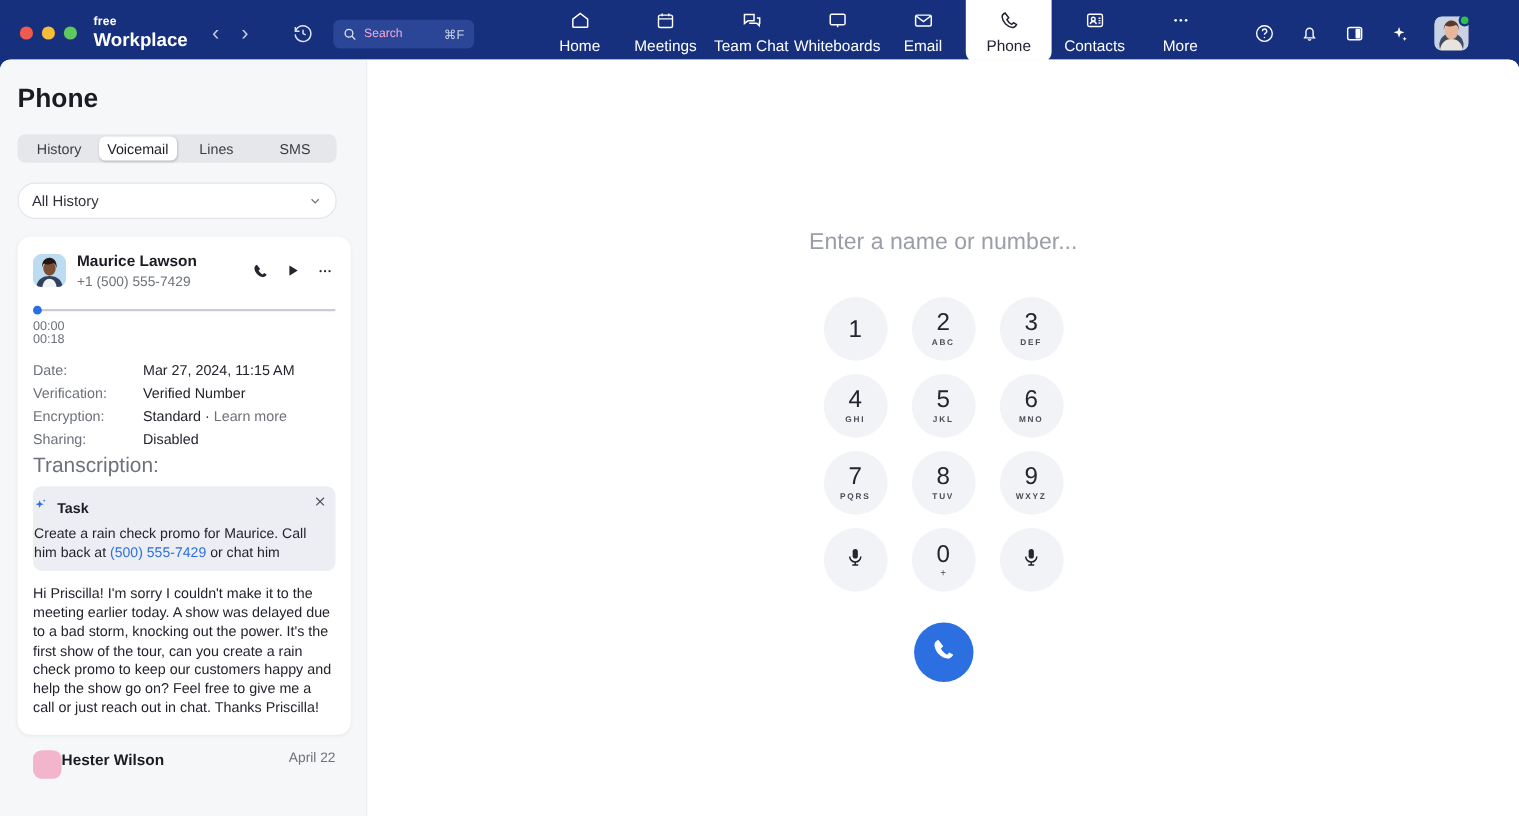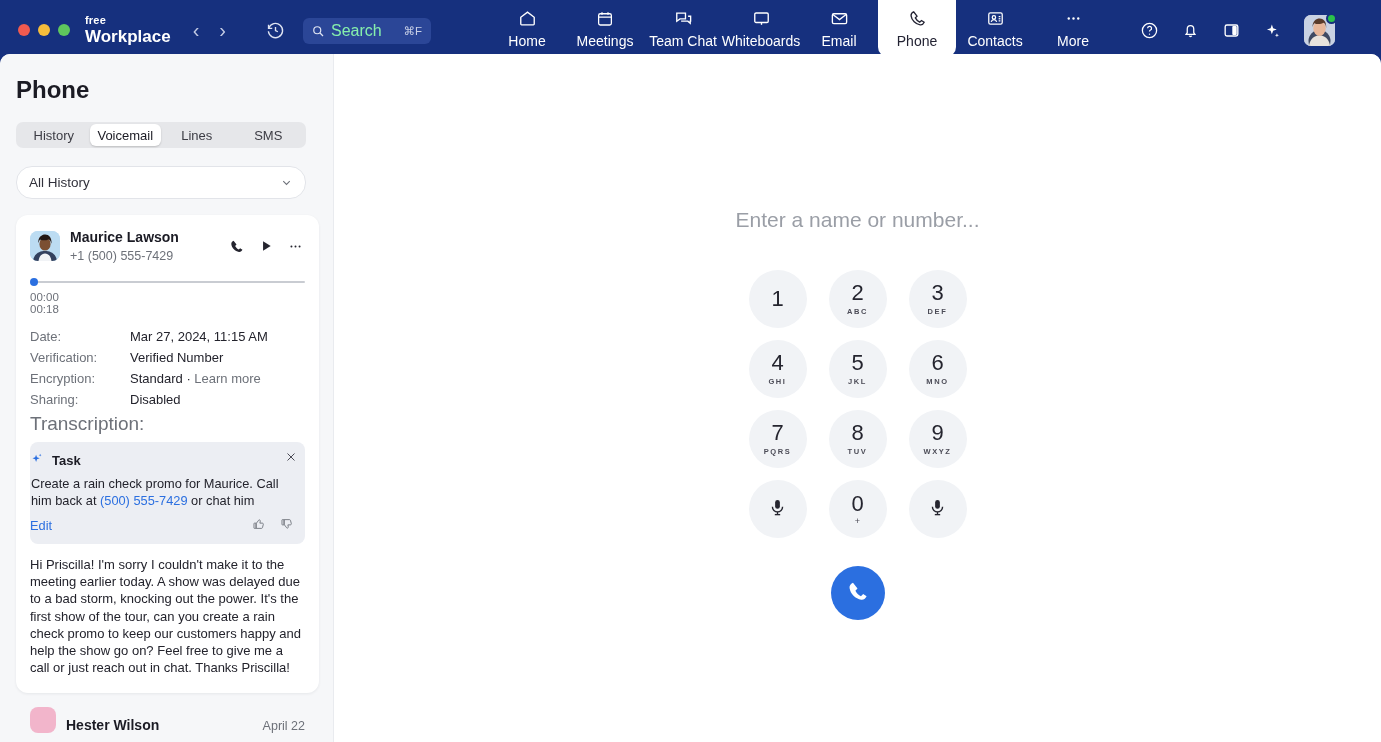--- a/index.html
+++ b/index.html
@@ -31,21 +31,21 @@
   .navarrows { display: flex; align-items: center; height: 60px; gap: 20px; margin-left: 22px; }
   .navarrow { color: #c3cbe4; font-size: 20px; cursor: pointer; line-height: 1; }
   .histicon { margin-left: 20px; height: 60px; display: flex; align-items: center; cursor: pointer; }
 
   .searchbox {
     margin-left: 18px; margin-top: 18px;
     width: 128px; height: 26px; background: #2b4697; border-radius: 6px;
     display: flex; align-items: center; padding: 0 9px; gap: 7px; cursor: text;
     position: relative;
   }
-  .searchbox .ph { color: #86efac; font-size: 16px; }
+  .searchbox .ph { color: #f9a8d4; font-size: 11px; }
   .searchbox .kbd { position: absolute; right: 9px; color: #c7cfe6; font-size: 11.5px; }
 
   
   .tabs { display: flex; align-items: flex-start; margin-left: 57px; height: 60px; }
   .tab {
     width: 78px; height: 57px; display: flex; flex-direction: column;
     align-items: center; justify-content: center; gap: 4px;
     color: #ffffff; font-size: 14px; cursor: pointer;
     border-radius: 0 0 10px 10px;
   }
@@ -125,21 +125,21 @@
   .taskbody { font-size: 12.8px; color: #23232c; line-height: 1.33; margin-top: 5px; padding-left: 1px; }
   .taskbody a { color: #2b6fe0; text-decoration: none; }
   .taskfoot { display: flex; align-items: center; justify-content: space-between; margin-top: 8px; }
   .editlink { font-size: 12.8px; color: #2b6fe0; cursor: pointer; }
   .rate { display: flex; gap: 14px; align-items: center; }
   .rate div { cursor: pointer; }
 
   .transcript { font-size: 13px; color: #23232c; line-height: 1.33; margin-top: 12px; }
 
   .nextitem {
-    margin: 12px 0 1px 16px; width: 303px; display: flex; align-items: flex-end; gap: 10px;
+    margin: 12px 0 1px 16px; width: 303px; display: flex; align-items: flex-start; 
     padding: 2px 14px 0 14px;
   }
   .nextav { width: 26px; height: 26px; border-radius: 8px; background: #f2b5cb; flex: 0 0 auto; }
   .nextname { flex: 1; font-size: 14px; font-weight: bold; color: #1b1b24; }
   .nextdate { font-size: 12.5px; color: #6d7179; }
 
   
   .dialer { flex: 1; height: 688px; background: #ffffff; position: relative; }
   .dialinput {
     position: absolute; top: 154px; left: 0; right: 0; text-align: center;
@@ -432,39 +432,20 @@
           <div class="taskhead">
             <span>
               <svg width="14" height="14" viewBox="0 0 24 24" fill="#2b6fe0">
                 <path d="M10.4 4.6 12 9.2l4.6 1.6-4.6 1.6-1.6 4.6-1.6-4.6L4.2 10.8 8.8 9.2z"></path>
                 <path d="M17.4 3.2l.6 1.7 1.7.6-1.7.6-.6 1.7-.6-1.7-1.7-.6 1.7-.6z"></path>
               </svg>
             </span>
             <span class="tasktitle">Task</span>
           </div>
           <div class="taskbody"><span>Create a rain check promo for Maurice. Call him back at </span><a href="#">(500) 555-7429</a><span> or chat him</span></div>
-          <div class="taskfoot">
-            <span class="editlink">Edit</span>
-            <div class="rate">
-              <div>
-                <svg width="14" height="14" viewBox="0 0 24 24" fill="none" stroke="#6d7179" stroke-width="1.5">
-                  <path d="M7 10.5v9h9.2c.9 0 1.6-.6 1.8-1.4l1.4-5.6c.2-1-.5-2-1.6-2h-4.3l.7-3.4c.2-1-.4-2-1.4-2.2
-                           c-.6-.1-1.2.2-1.5.7L8.4 9.6 c-.3.6-.8.9-1.4.9z"></path>
-                  <rect x="3.4" y="10.5" width="3.6" height="9" rx=".7"></rect>
-                </svg>
-              </div>
-              <div>
-                <svg width="14" height="14" viewBox="0 0 24 24" fill="none" stroke="#6d7179" stroke-width="1.5">
-                  <path d="M7 13.5v-9h9.2c.9 0 1.6.6 1.8 1.4l1.4 5.6c.2 1-.5 2-1.6 2h-4.3l.7 3.4c.2 1-.4 2-1.4 2.2
-                           c-.6.1-1.2-.2-1.5-.7L8.4 14.4 c-.3-.6-.8-.9-1.4-.9z"></path>
-                  <rect x="3.4" y="4.5" width="3.6" height="9" rx=".7"></rect>
-                </svg>
-              </div>
-            </div>
-          </div>
         </div>
 
         <div class="transcript">Hi Priscilla! I'm sorry I couldn't make it to the meeting earlier today. A show was delayed due to a bad storm, knocking out the power. It's the first show of the tour, can you create a rain check promo to keep our customers happy and help the show go on? Feel free to give me a call or just reach out in chat. Thanks Priscilla!</div>
       </div>
 
       <div class="nextitem">
         <div class="nextav"></div>
         <div class="nextname">Hester Wilson</div>
         <div class="nextdate">April 22</div>
       </div>

